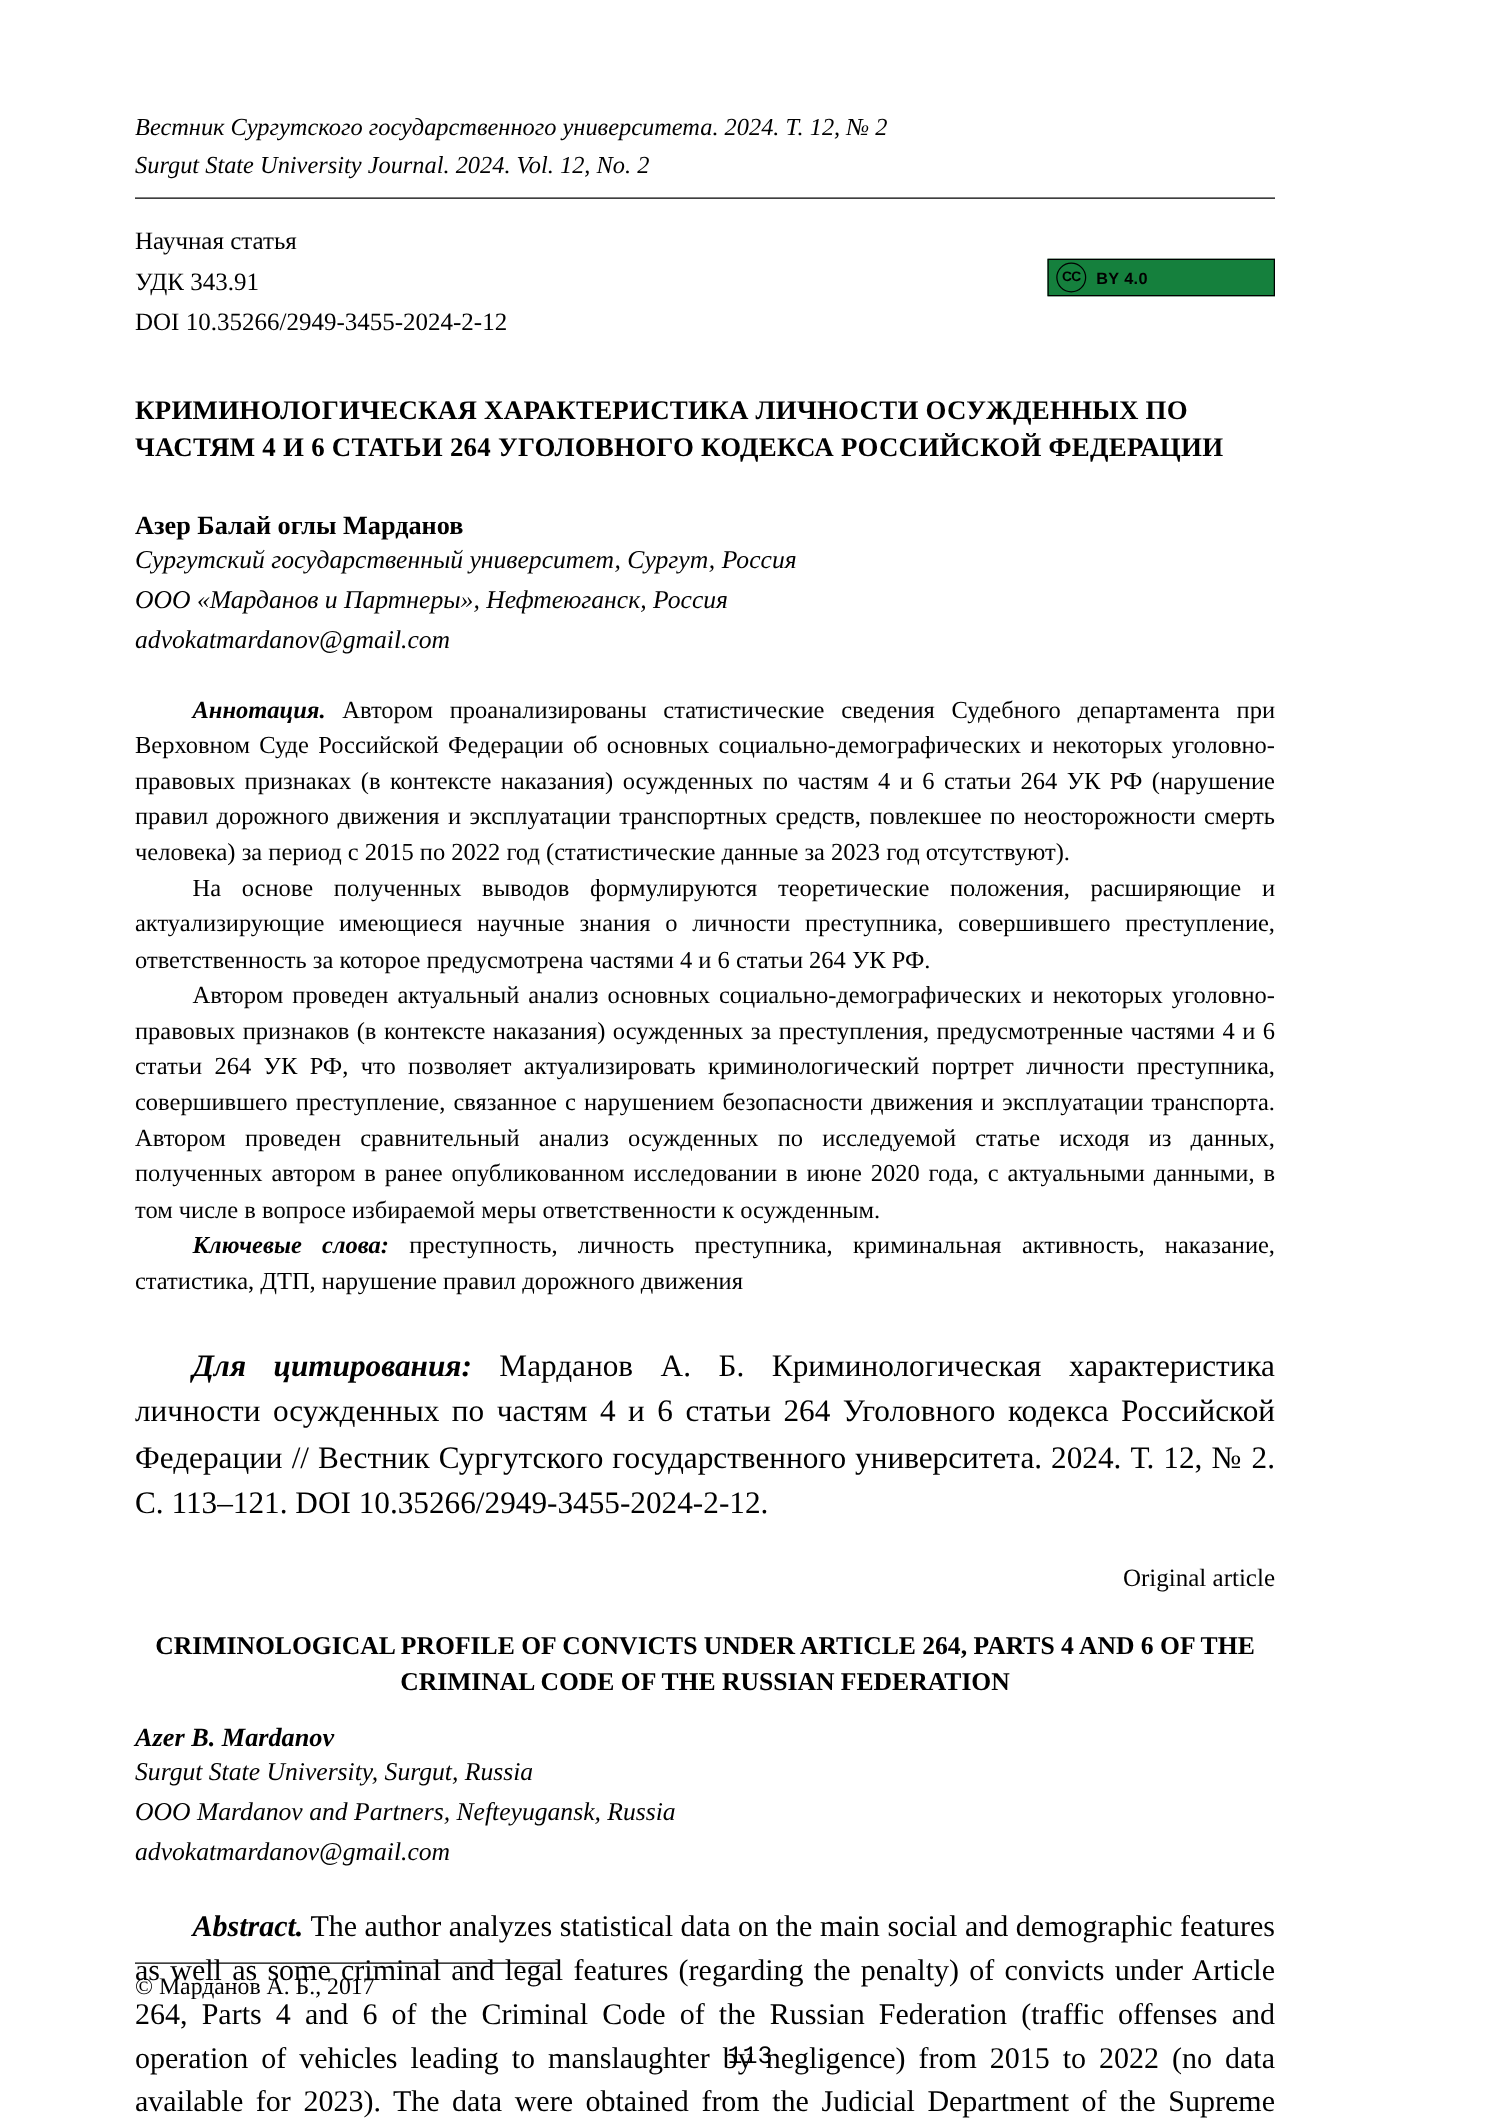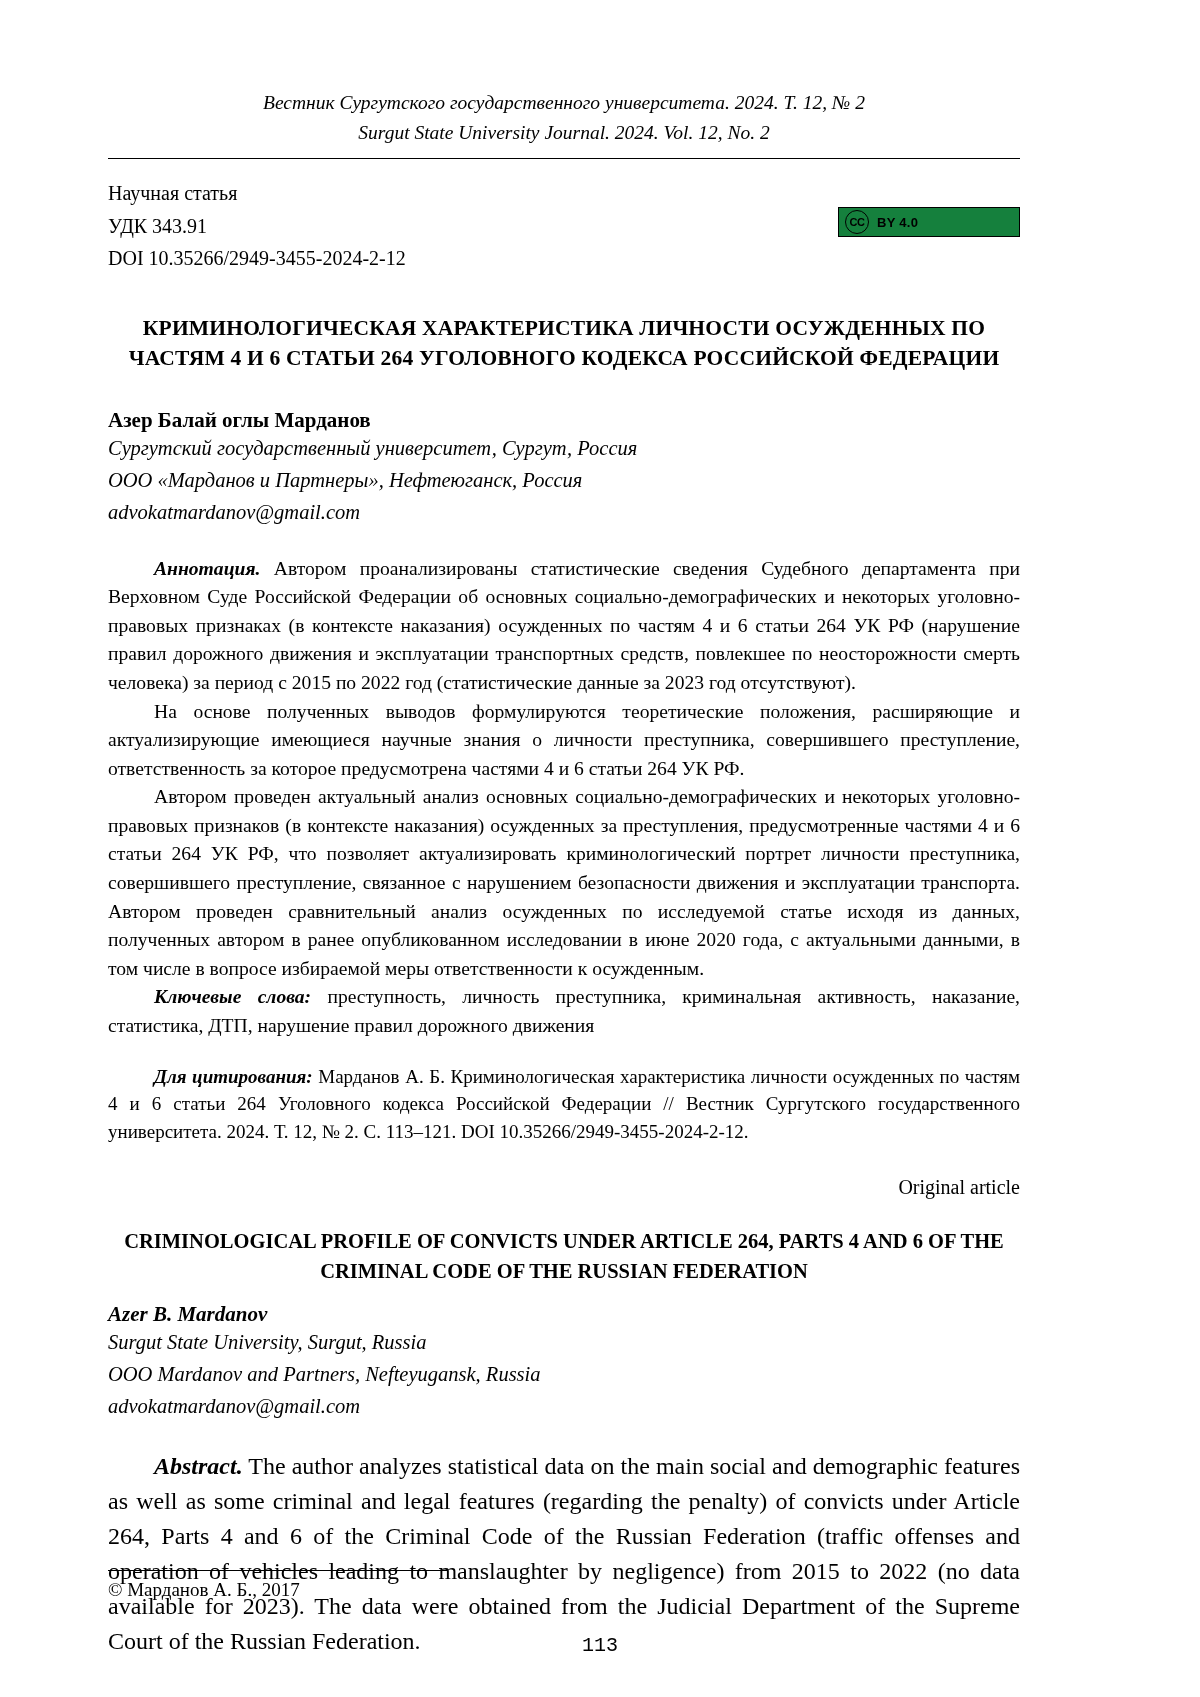--- a/index.html
+++ b/index.html
@@ -22,21 +22,21 @@
   .content {
     position: absolute;
     left: 108px;
     right: 108px;
     top: 88px;
     width: 912px;
   }
 
   
   .running-head {
-    text-align: center;
+    text-align: left;
     font-style: italic;
     font-size: 19.5px;
     line-height: 1.55;
   }
   .running-head .line2 { }
 
   .rule {
     border: none;
     border-top: 1.6px solid #000;
     margin: 10px 0 0 0;
@@ -84,21 +84,21 @@
     font-family: "Liberation Sans", sans-serif;
     font-size: 13px;
     font-weight: bold;
     margin-left: 8px;
     letter-spacing: 0.3px;
   }
 
   
   .title-ru {
     margin-top: 38px;
-    text-align: center;
+    text-align: left;
     font-weight: bold;
     font-size: 21.5px;
     line-height: 1.42;
     letter-spacing: 0.2px;
   }
 
   .authors-ru {
     margin-top: 34px;
     font-weight: bold;
     font-size: 21px;
@@ -121,22 +121,22 @@
   }
   .lbl-bold-italic {
     font-weight: bold;
     font-style: italic;
   }
 
   .keywords {
     margin-top: 0;
   }
   .citation {
-    margin-top: 22px;
-    font-size: 19px;
+    margin-top: 35px;
+    font-size: 25px;
     line-height: 1.46;
     text-align: justify;
   }
   .citation p { margin: 0; text-indent: 46px; }
 
   .original-article {
     margin-top: 30px;
     font-size: 20px;
     text-align: right;
   }

